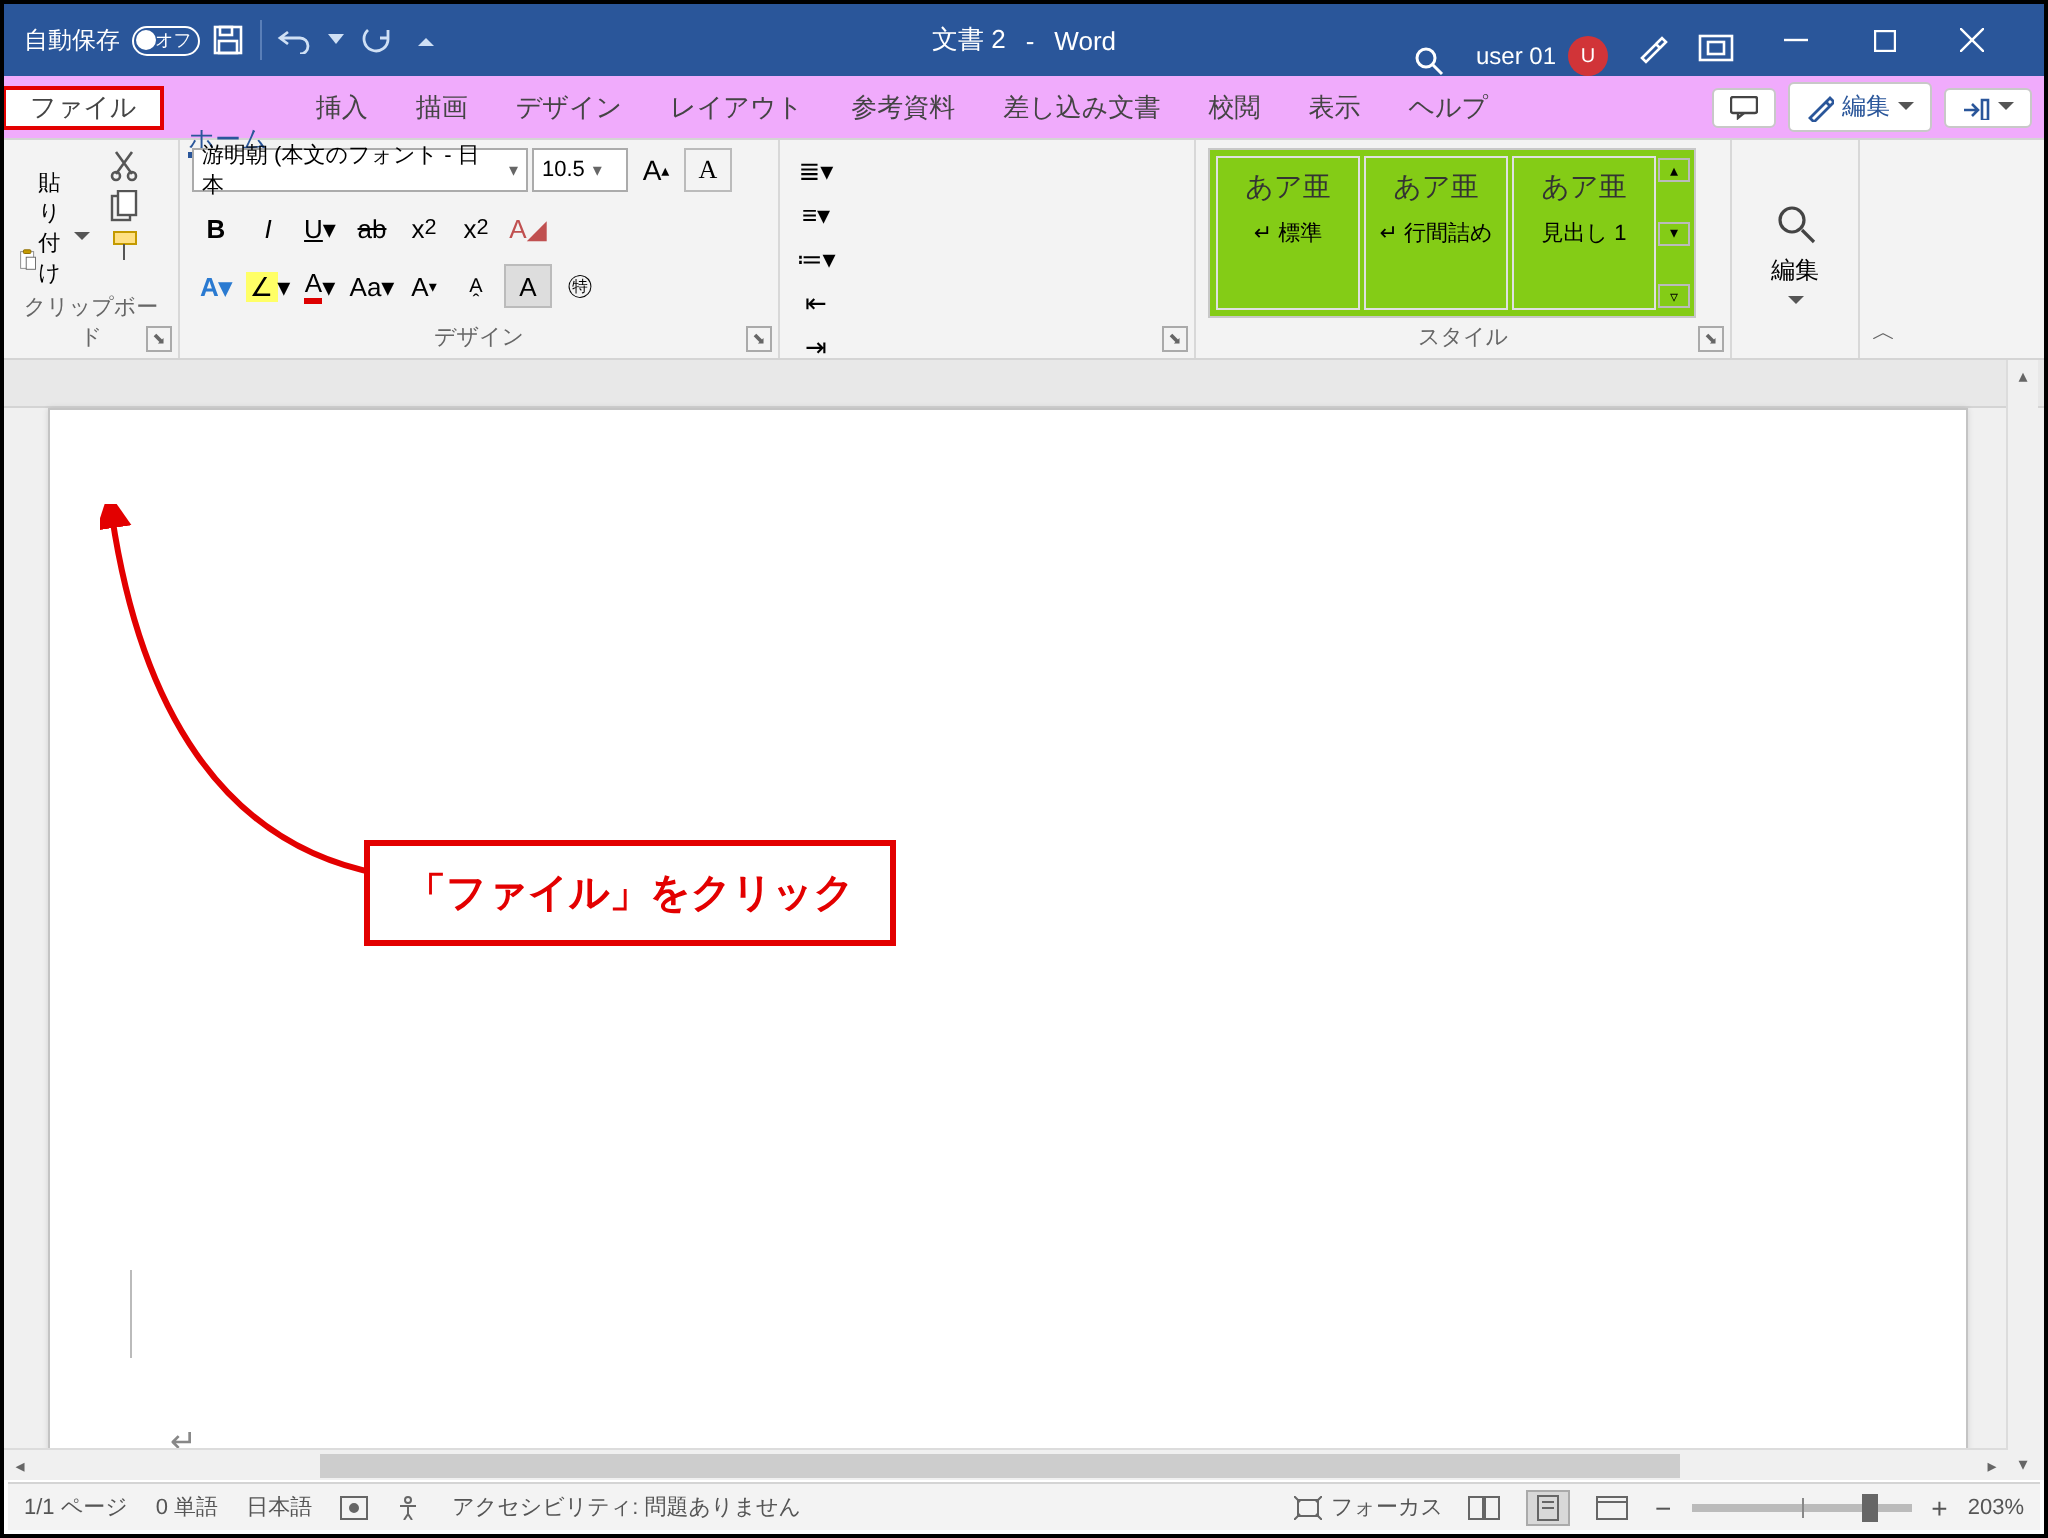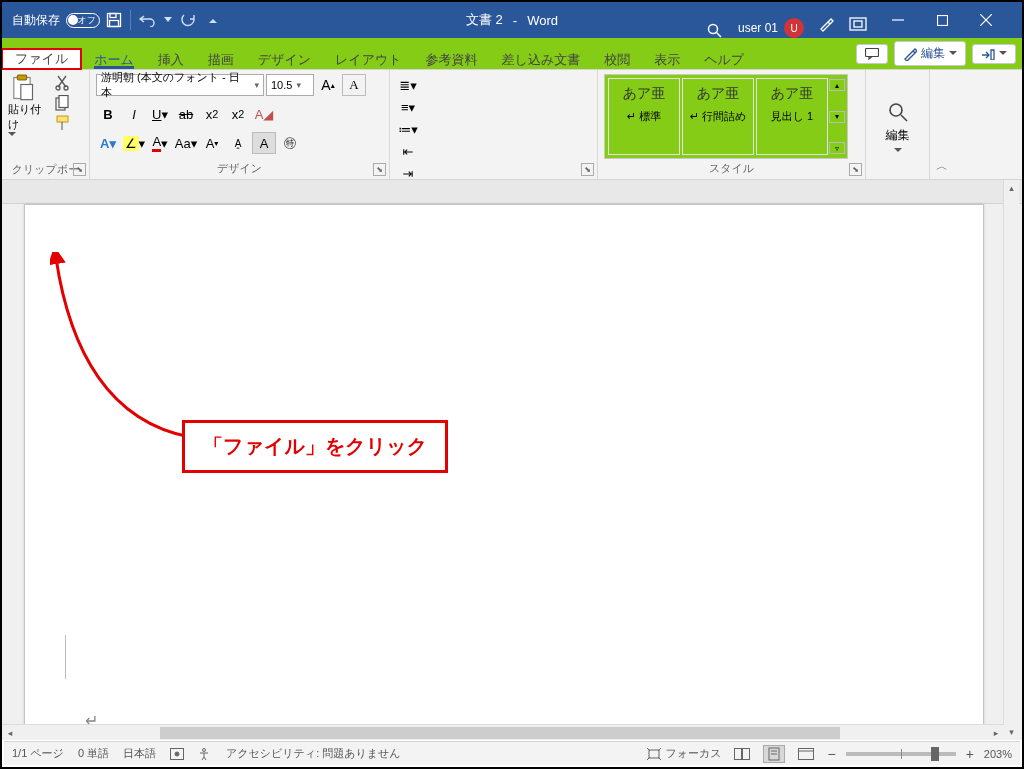--- a/index.html
+++ b/index.html
@@ -13,40 +13,40 @@
   .tb-icon{ width:28px; height:28px; display:flex; align-items:center; justify-content:center; color:#cfe0f5; cursor:pointer;}
   .tb-sep{width:1px;height:20px;background:#5a7fb8;margin:0 2px;}
   .title-center{ position:absolute; left:50%; transform:translateX(-50%); display:flex; align-items:center; gap:10px; font-size:13px;}
   .title-right{ position:absolute; right:14px; display:flex; align-items:flex-end; height:100%;}
   .user{ display:flex; align-items:center; gap:6px; padding:0 8px; font-size:12px;}
   .user-badge{width:20px;height:20px;border-radius:50%;background:#d13438;display:flex;align-items:center;justify-content:center;font-size:10px;color:#fff;}
   .winbtn{width:44px;height:36px;display:flex;align-items:center;justify-content:center;color:#fff;cursor:pointer;}
   .search-mag{width:30px;display:flex;justify-content:center;}
 
   
-  .tabs{ background:#84cc16; border-bottom:1px solid #d4d4d4; height:32px; display:flex; align-items:flex-end; padding-left:0; position:relative;}
+  .tabs{ background:#f0abfc; border-bottom:1px solid #d4d4d4; height:32px; display:flex; align-items:center; padding-left:0; position:relative;}
   .tab{ padding:0 12px; display:flex; align-items:center; font-size:13px; color:#444; cursor:pointer; }
   .tab.file{ background:#fff; color:#444; border:2px solid #e30000; margin:-1px 0 -1px -1px; font-weight:500; position:relative; z-index:5;}
   .tab.active{ font-weight:normal; color:#2a569a;margin-top:32px;}
   .tab.active::after{content:"";position:absolute;bottom:0;left:12px;right:12px;height:3px;background:#2a569a;}
   .tab{position:relative;}
   .tabs-right{position:absolute;right:6px;top:3px;display:flex;gap:6px;align-items:center;}
   .tabs-right .btn{border:1px solid #c8c8c8;border-radius:3px;padding:3px 8px;display:flex;align-items:center;gap:4px;font-size:12px;cursor:pointer;background:#fff;}
   .pen{color:#2a569a;}
 
   
   .ribbon{ background:#f3f3f3; border-bottom:1px solid #d4d4d4; height:110px; display:flex; }
   .group{ border-right:1px solid #d8d8d8; padding:4px 6px 0 6px; display:flex; flex-direction:column; position:relative;}
   .group-body{flex:1; display:flex; gap:4px;}
   .group-label{ text-align:center; font-size:11px; color:#666; padding:2px 0 3px;}
   .launcher{position:absolute;right:3px;bottom:3px;width:13px;height:13px;border:1px solid #aaa;font-size:8px;display:flex;align-items:center;justify-content:center;color:#666;cursor:pointer;}
 
   .clip-col{display:flex;flex-direction:column;align-items:center;gap:2px;}
   .small-icon{width:20px;height:18px;display:flex;align-items:center;justify-content:center;cursor:pointer;font-size:13px;}
-  .paste-big{display:flex;flex-direction:column;align-items:flex-start;width:40px;cursor:pointer;}
+  .paste-big{display:flex;flex-direction:row;align-items:flex-end;width:40px;cursor:pointer;}
   .paste-big svg{width:28px;height:28px;}
 
   .font-group .row{display:flex;gap:2px;align-items:center;margin-bottom:3px;}
   .combo{border:1px solid #ababab;background:#fff;height:22px;display:flex;align-items:center;padding:0 4px;font-size:11px;cursor:pointer;}
   .combo .dd{margin-left:4px;color:#666;font-size:9px;}
   .rb{width:24px;height:22px;display:flex;align-items:center;justify-content:center;cursor:pointer;font-size:13px;border:1px solid transparent;}
   .rb.box{border:1px solid #bbb;}
 
   .styles-gallery{border:1px solid #c8c8c8;background:#84cc16;display:flex;padding:2px;}
   .style-item{width:72px;border:1px solid #e0e0e0;margin:1px;padding:6px 2px 4px;text-align:center;cursor:pointer;font-size:11px;}

